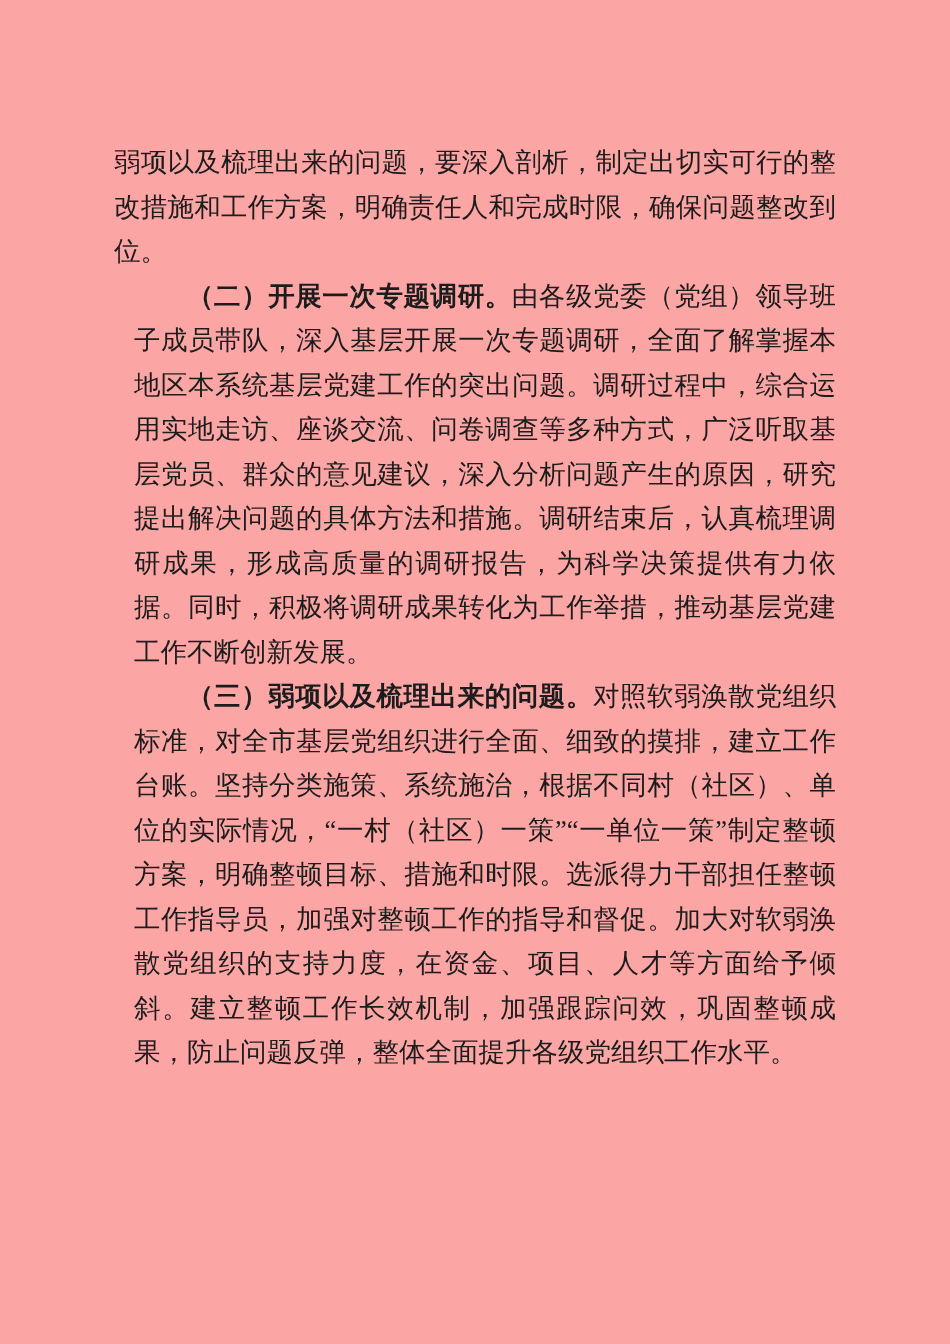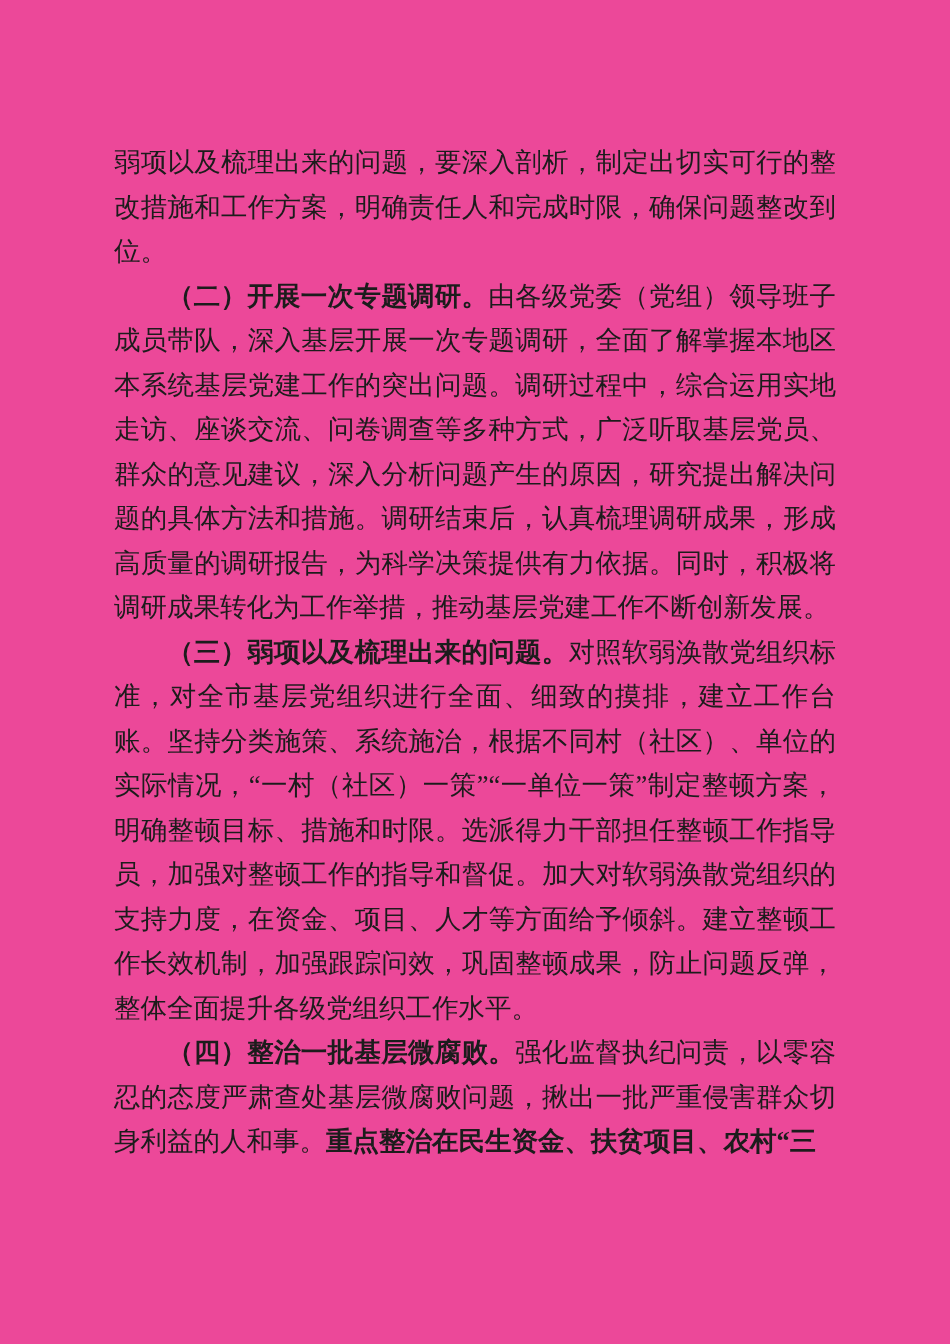--- a/index.html
+++ b/index.html
@@ -4,21 +4,21 @@
 <style>
   html, body {
     margin: 0;
     padding: 0;
     background: #ffffff;
   }
   .page {
     position: relative;
     width: 950px;
     height: 1344px;
-    background: #ec4899;
+    background: #fca5a5;
     box-sizing: border-box;
     padding: 140px 114px 0 114px;
     overflow: hidden;
   }
   .doc-body {
     width: 722px;
   }
   .para {
     margin: 0;
     padding: 0;
@@ -26,28 +26,28 @@
     font-size: 26.5px;
     line-height: 44.5px;
     color: #1c1c1c;
     text-align: justify;
     text-justify: inter-character;
     font-weight: 400;
     word-break: break-all;
   }
   .para.indent {
     text-indent: 2em;
+    margin-left: 20px;
   }
   .run.bold {
     font-weight: 700;
   }
 </style>
 </head>
 <body>
 
 <div class="page">
   <div class="doc-body">
       <p class="para"><span class="run">弱项以及梳理出来的问题，要深入剖析，制定出切实可行的整改措施和工作方案，明确责任人和完成时限，确保问题整改到位。</span></p>
       <p class="para indent"><span class="run bold">（二）开展一次专题调研。</span><span class="run">由各级党委（党组）领导班子成员带队，深入基层开展一次专题调研，全面了解掌握本地区本系统基层党建工作的突出问题。调研过程中，综合运用实地走访、座谈交流、问卷调查等多种方式，广泛听取基层党员、群众的意见建议，深入分析问题产生的原因，研究提出解决问题的具体方法和措施。调研结束后，认真梳理调研成果，形成高质量的调研报告，为科学决策提供有力依据。同时，积极将调研成果转化为工作举措，推动基层党建工作不断创新发展。</span></p>
       <p class="para indent"><span class="run bold">（三）弱项以及梳理出来的问题。</span><span class="run">对照软弱涣散党组织标准，对全市基层党组织进行全面、细致的摸排，建立工作台账。坚持分类施策、系统施治，根据不同村（社区）、单位的实际情况，“一村（社区）一策”“一单位一策”制定整顿方案，明确整顿目标、措施和时限。选派得力干部担任整顿工作指导员，加强对整顿工作的指导和督促。加大对软弱涣散党组织的支持力度，在资金、项目、人才等方面给予倾斜。建立整顿工作长效机制，加强跟踪问效，巩固整顿成果，防止问题反弹，整体全面提升各级党组织工作水平。</span></p>
-      <p class="para indent"><span class="run bold">（四）整治一批基层微腐败。</span><span class="run">强化监督执纪问责，以零容忍的态度严肃查处基层微腐败问题，揪出一批严重侵害群众切身利益的人和事。</span><span class="run bold">重点整治在民生资金、扶贫项目、农村“三</span></p>
     </div>
 </div>
 
 </body></html>

